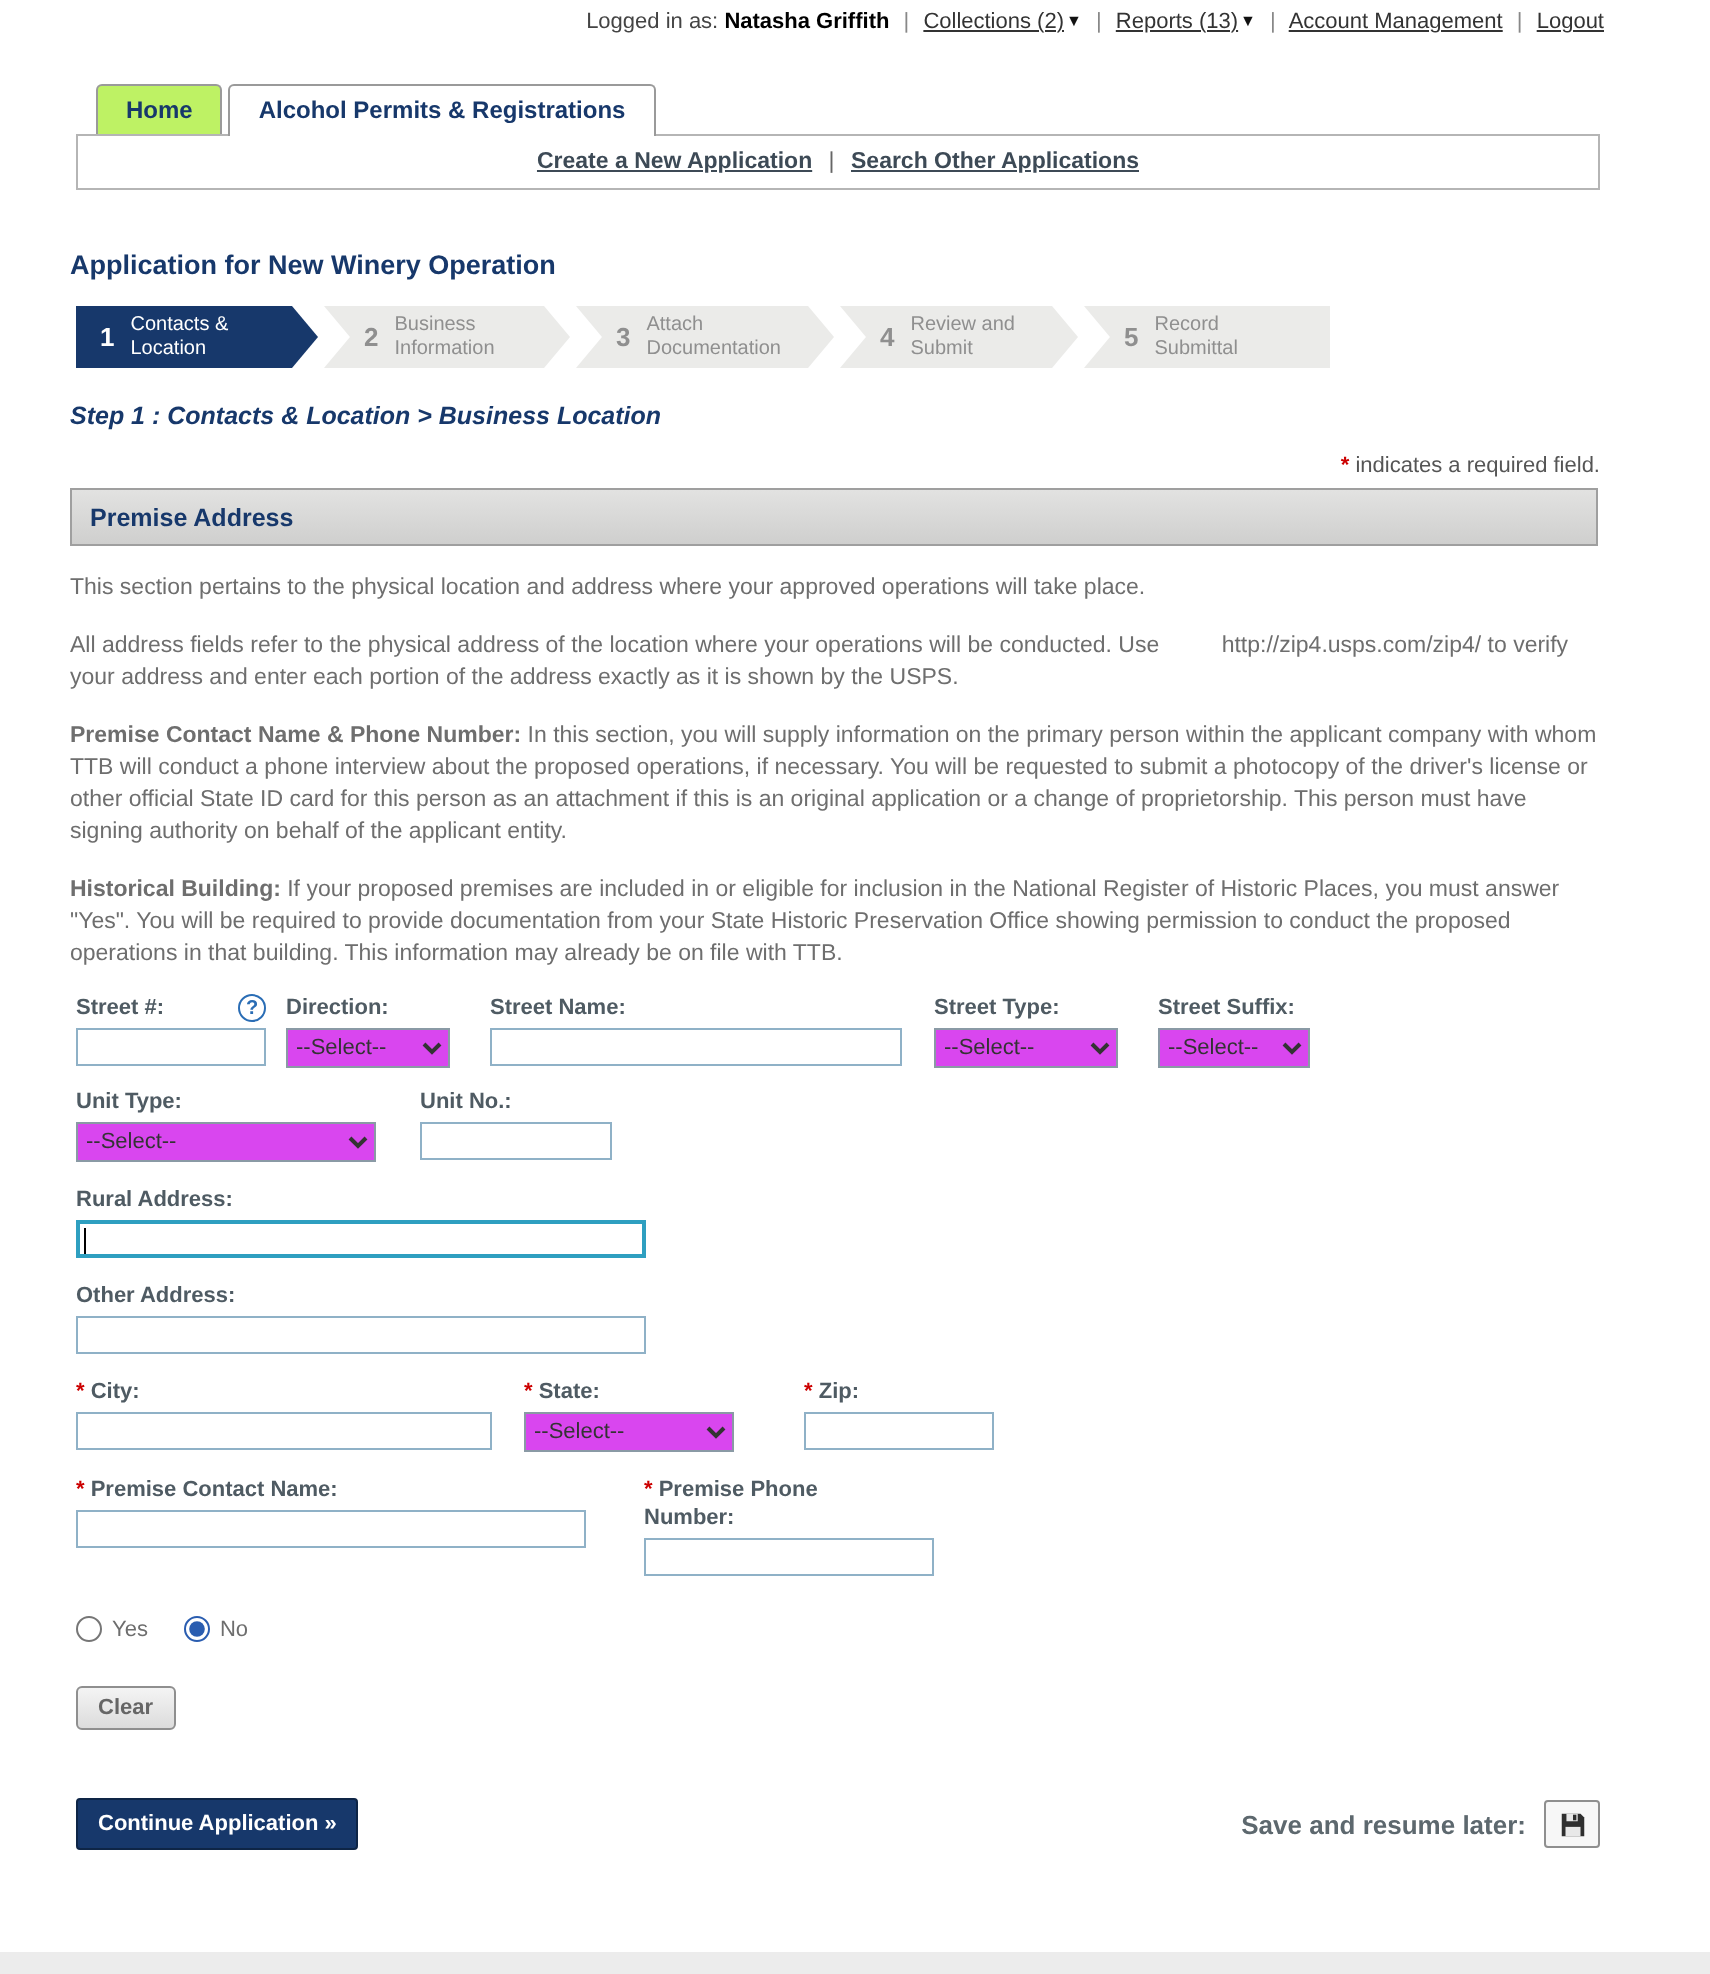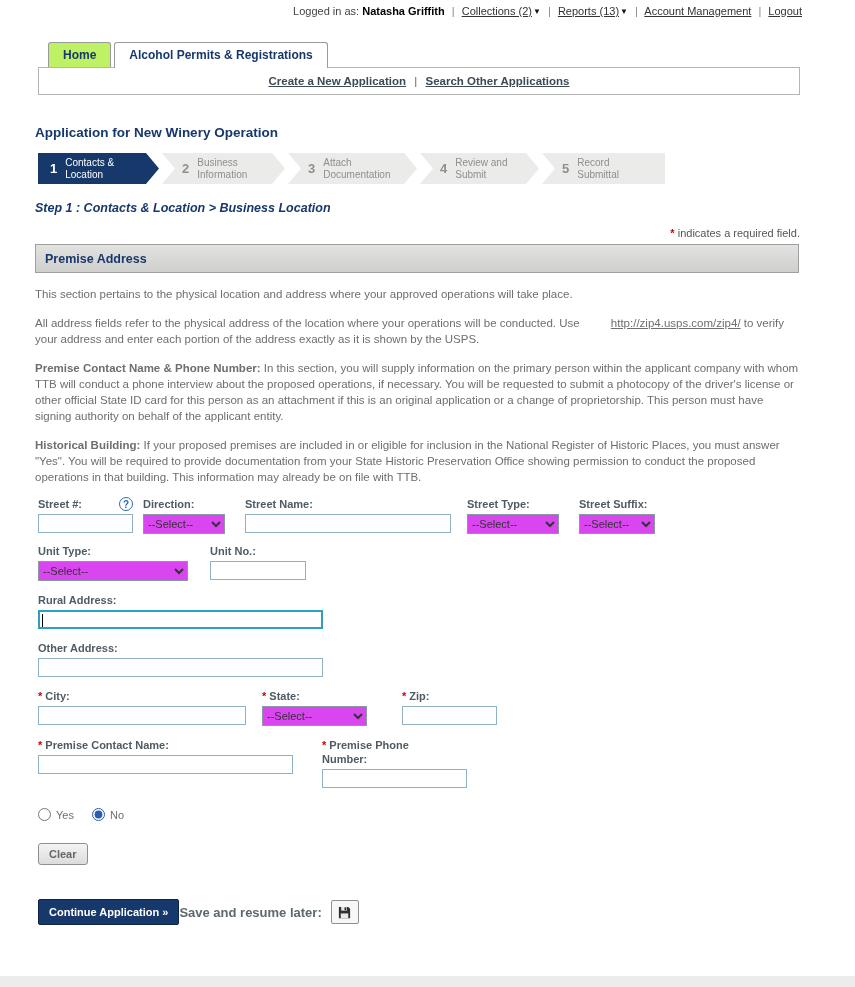--- a/index.html
+++ b/index.html
@@ -46,21 +46,21 @@
   .step-label { font-size:10px; line-height:11.5px; white-space:pre-line; }
   .step-heading { margin:17px 0 0 35px; font-size:12.5px; font-style:italic; font-weight:bold; color:#17386b; }
   .required-note { margin:12px 0 0 38px; width:762px; text-align:right; font-size:11px; color:#555; }
   .req-star { color:#cc0000; font-weight:bold; }
   
   .section-header { margin:5px 0 0 35px; width:764px; background:linear-gradient(#e2e2e1,#cfcfce);
     border:1px solid #9f9f9f; padding:7px 9px 6px; font-size:12.5px; font-weight:bold; color:#17386b; }
   .intro { margin-left:35px; width:766px; font-size:11.5px; color:#6e6e6e; line-height:16px; }
   .intro p { margin:13px 0 0 0; }
   .intro .lead { font-weight:bold; }
-  .intro a { color:#6e6e6e; text-decoration:underline; cursor:pointer;padding-left:28px; }
+  .intro a { color:#6e6e6e; cursor:pointer;padding-left:28px; }
   
   .form { margin-left:38px; font-size:11px; color:#4f5b63; }
   .frow { display:flex; align-items:flex-start; }
   .fcol { display:flex; flex-direction:column; }
   .flabel { font-weight:bold; margin-bottom:3px; line-height:14px; }
   .flabel-row { display:flex; justify-content:space-between; align-items:center; margin-bottom:3px; height:14px; }
   .flabel-row .flabel { margin-bottom:0; }
   input[type=text] { border:1px solid #8fb1c7; height:19px; font-size:11px; padding:1px 3px;
     font-family:inherit; width:100%; outline:none; }
   select { height:20px; font-size:11px; font-family:inherit; width:100%; color:#333;
@@ -70,21 +70,21 @@
   .input-wrap { position:relative; width:100%; }
   input.focused { border:2px solid #2e9fc0; }
   .caret-bar { position:absolute; left:4px; top:4px; width:1px; height:13px; background:#000; }
   .radio-row { display:flex; align-items:center; margin-top:6px; color:#6e6e6e; }
   .radio-item { display:flex; align-items:center; margin-right:18px; cursor:pointer; }
   .radio-item input { margin:0 5px 0 0; accent-color:#2a5db0; }
   .clear-btn { margin-top:22px; background:linear-gradient(#f4f4f4,#dcdcdc); border:1px solid #8f8f8f;
     border-radius:3px; padding:4px 10px; font-size:11px; color:#666; font-weight:bold;
     font-family:inherit; cursor:pointer; width:fit-content; }
   
-  .bottom-row { display:flex; align-items:center; margin:34px 0 0 38px; width:762px; }
+  .bottom-row { display:flex; justify-content:space-between; align-items:center; margin:34px 0 0 38px; width:762px; }
   .continue-btn { background:#17386b; color:#fff; font-weight:bold; font-size:11px; padding:6px 10px;
     border:1px solid #0e2546; border-radius:2px; font-family:inherit; cursor:pointer; }
   .save-wrap { display:flex; align-items:center; }
   .save-label { font-size:13px; font-weight:bold; color:#5d686e; margin-right:9px; }
   .save-btn { width:28px; height:24px; border:1px solid #8f8f8f; background:#f7f7f7; border-radius:2px;
     display:flex; align-items:center; justify-content:center; cursor:pointer; padding:0; }
   .bottom-strip { position:absolute; left:0; bottom:0; width:855px; height:11px; background:#ececec; }
 </style>
 </head>
 <body>

